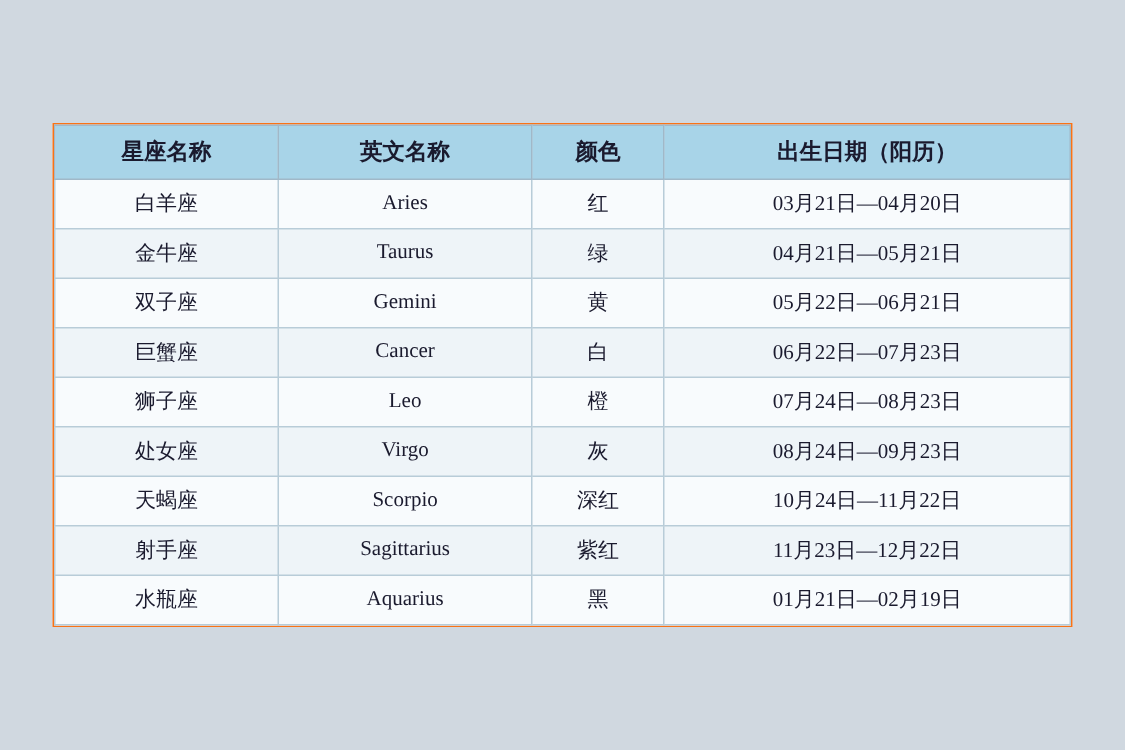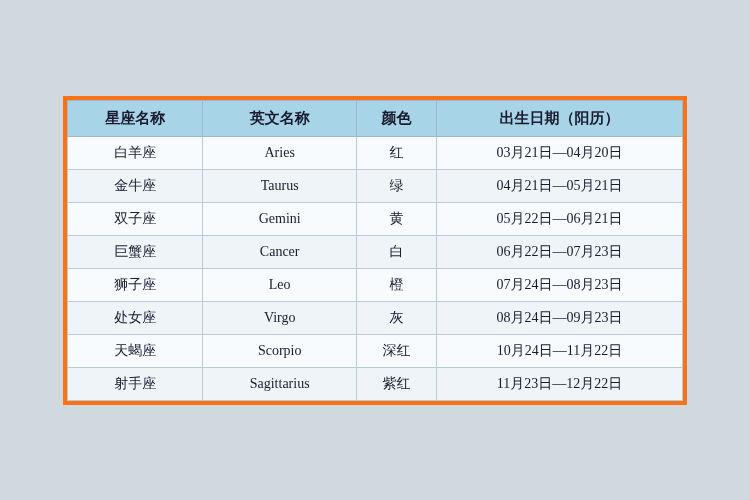--- a/index.html
+++ b/index.html
@@ -11,22 +11,22 @@
       width: 750px;
       height: 500px;
       background-color: #d0d8e0;
       display: flex;
       align-items: center;
       justify-content: center;
       font-family: "SimSun", "宋体", serif;
     }
     .table-container {
       background-color: #f0f4f8;
-      border: 4px solid #f97316;
-      width: 624px;
+      border: 1px solid #f97316;
+      width: 680px;
     }
     table {
       width: 100%;
       border-collapse: collapse;
     }
     thead tr {
       background-color: #a8d4e8;
     }
     thead th {
       border: 1px solid #a0b8c8;
@@ -109,15 +109,21 @@
           <td>Scorpio</td>
           <td>深红</td>
           <td>10月24日—11月22日</td>
         </tr>
         <tr>
           <td>射手座</td>
           <td>Sagittarius</td>
           <td>紫红</td>
           <td>11月23日—12月22日</td>
         </tr>
+        <tr>
+          <td>水瓶座</td>
+          <td>Aquarius</td>
+          <td>黑</td>
+          <td>01月21日—02月19日</td>
+        </tr>
       </tbody>
   </table>
 </div>
 
 </body></html>

